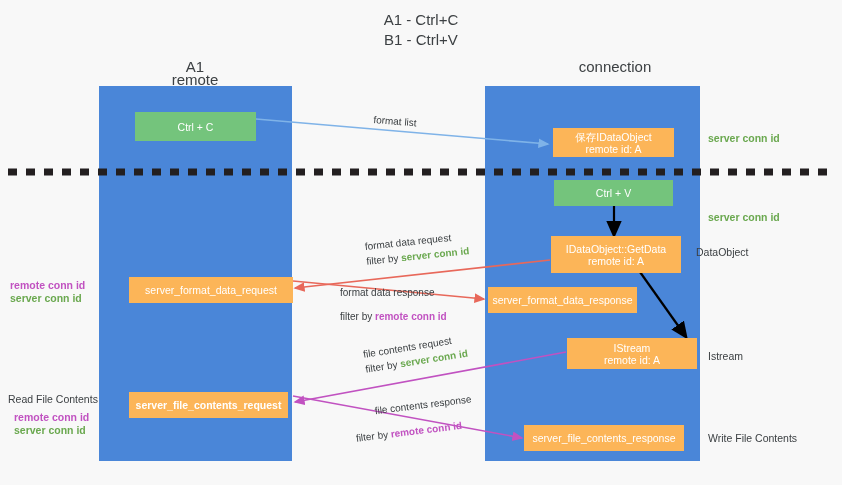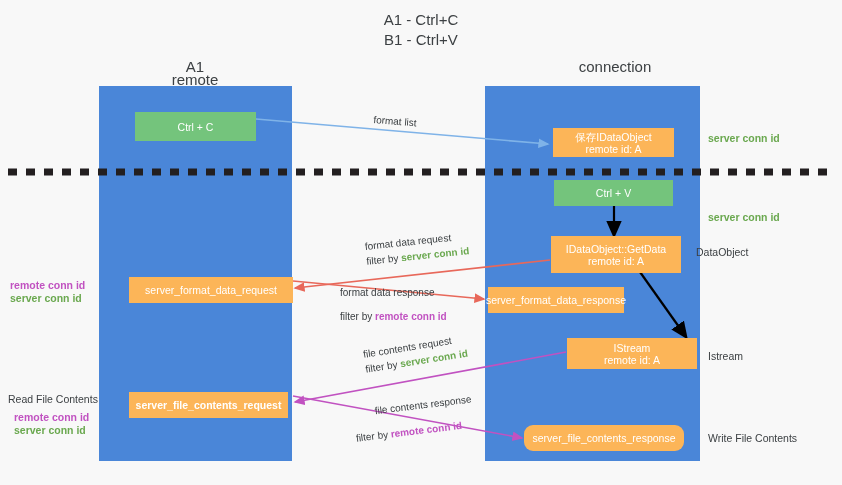--- a/index.html
+++ b/index.html
@@ -125,30 +125,30 @@
 
   <div class="abs box green" style="left:554px;top:180px;width:119px;height:26px;">
     <span>Ctrl + V</span>
   </div>
 
   <div class="abs box orange" style="left:551px;top:236px;width:130px;height:37px;text-align:center;">
     <span>IDataObject::GetData</span>
     <span>remote id: A</span>
   </div>
 
-  <div class="abs box orange" style="left:488px;top:287px;width:136px;height:26px;">
+  <div class="abs box orange" style="left:488px;top:287px;width:149px;height:26px;">
     <span>server_format_data_response</span>
   </div>
 
   <div class="abs box orange" style="left:567px;top:338px;width:130px;height:31px;">
     <span>IStream</span>
     <span>remote id: A</span>
   </div>
 
-  <div class="abs box orange" style="left:524px;top:425px;width:160px;height:26px;border-radius:9px;">
+  <div class="abs box orange" style="left:524px;top:425px;width:160px;height:26px;">
     <span>server_file_contents_response</span>
   </div>
 
   <div class="abs sidelabel green-txt" style="left:708px;top:132px;">server conn id</div>
 
   <div class="abs sidelabel green-txt" style="left:708px;top:211px;">server conn id</div>
 
   <div class="abs sidelabel plain-txt" style="left:680px;top:246px;margin-left:16px;">DataObject</div>
 
   <div class="abs sidelabel plain-txt" style="left:708px;top:350px;">Istream</div>

